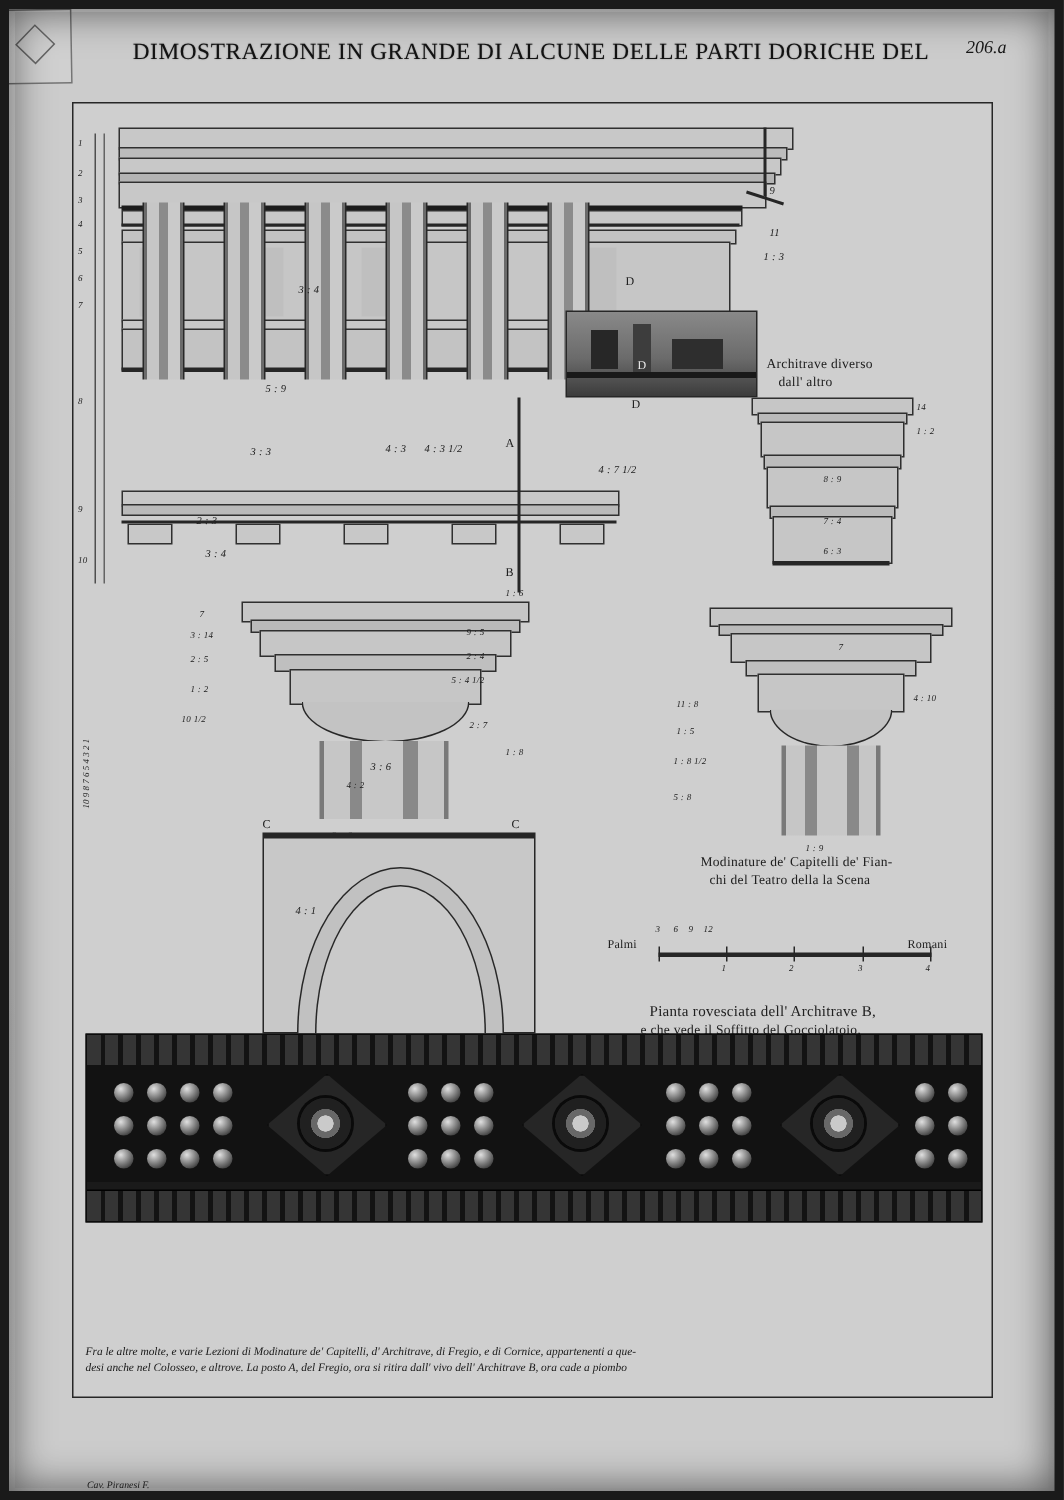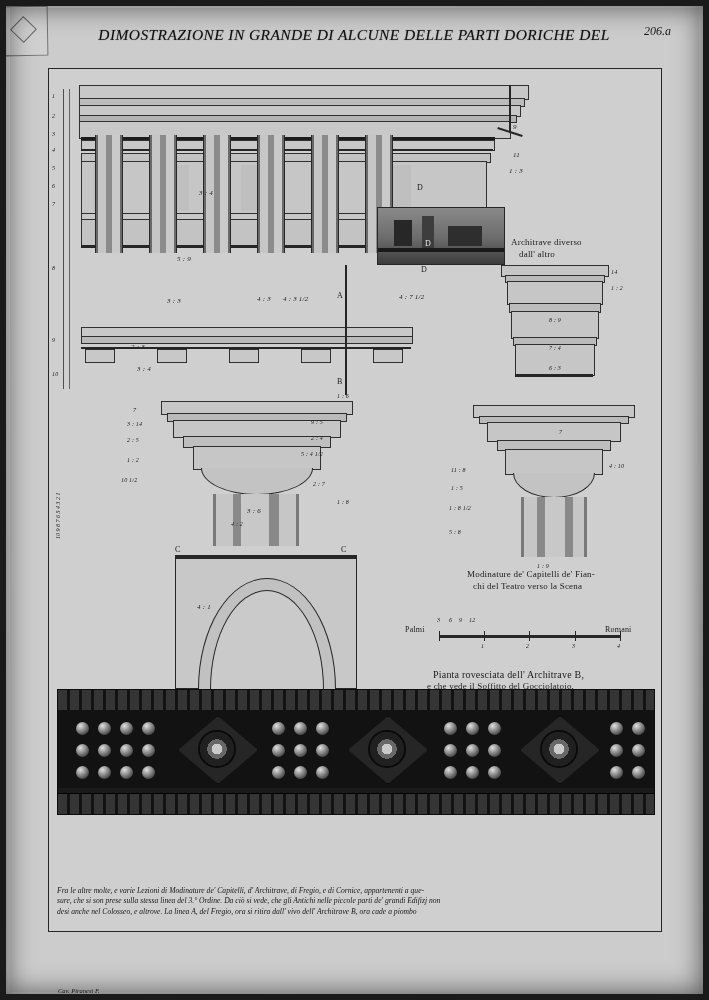--- a/index.html
+++ b/index.html
@@ -42,21 +42,21 @@
     border:1px solid #6d6759;transform:rotate(45deg);
   }
   
   .title{
     position:absolute;left:48px;top:24px;width:612px;
     text-align:center;color:#15130f;
     font-size:15.5px;letter-spacing:.4px;line-height:21px;
     font-family:"Liberation Serif", serif;
     text-shadow:0 0 1px rgba(0,0,0,.4);
   }
-  .title .ln{display:block;white-space:nowrap;font-style:italic;}
+  .title .ln{display:block;white-space:nowrap;}
   .plate-no{
     position:absolute;right:38px;top:24px;
     font-size:12px;font-style:italic;color:#1a1713;
   }
   
   .engrave{
     position:absolute;left:48px;top:68px;width:612px;height:862px;
     border:1.3px solid #2b2720;
     background:#d2cfc4;
     overflow:hidden;
@@ -252,21 +252,21 @@
     </div>
     <div class="lbl cap" style="left:376px;top:170px;color:#efeadd;">D</div>
     <div class="lbl cap" style="left:372px;top:196px;">D</div>
     <div class="lbl cap" style="left:368px;top:114px;">D</div>
 
     <div class="vhair" style="left:296px;top:196px;height:130px;background:#2a2620;width:2px;"></div>
     <div class="lbl cap" style="left:288px;top:222px;">A</div>
     <div class="lbl cap" style="left:288px;top:308px;">B</div>
     <div class="lbl sm" style="left:288px;top:324px;">1 : 6</div>
 
-    <div class="lbl" style="left:350px;top:224px;">4 : 7 1/2</div>
+    <div class="lbl" style="left:350px;top:240px;">4 : 7 1/2</div>
 
     <div>
       <div class="lbl cap" style="left:462px;top:168px;font-size:9px;">Architrave diverso</div>
       <div class="lbl cap" style="left:470px;top:180px;font-size:9px;">dall' altro</div>
 
       <div class="moul" style="left:452px;top:196px;width:106px;height:10px;"></div>
       <div class="moul" style="left:456px;top:206px;width:98px;height:6px;background:#bdbab0;"></div>
       <div class="moul" style="left:458px;top:212px;width:94px;height:22px;"></div>
       <div class="moul" style="left:460px;top:234px;width:90px;height:8px;background:#bfbcb1;"></div>
       <div class="moul" style="left:462px;top:242px;width:86px;height:26px;"></div>
@@ -321,21 +321,21 @@
       <div class="lbl sm" style="left:86px;top:24px;">7</div>
       <div class="lbl sm" style="left:-22px;top:62px;">11 : 8</div>
       <div class="lbl sm" style="left:-22px;top:80px;">1 : 5</div>
       <div class="lbl sm" style="left:-24px;top:100px;">1 : 8 1/2</div>
       <div class="lbl sm" style="left:-24px;top:124px;">5 : 8</div>
       <div class="lbl sm" style="left:64px;top:158px;">1 : 9</div>
       <div class="lbl sm" style="left:136px;top:58px;">4 : 10</div>
     </div>
 
     <div class="lbl cap" style="left:418px;top:500px;font-size:9px;">Modinature de' Capitelli de' Fian-</div>
-    <div class="lbl cap" style="left:424px;top:512px;font-size:9px;">chi del Teatro verso la Scena</div>
+    <div class="lbl cap" style="left:424px;top:512px;font-size:9px;">chi del Teatro della la Scena</div>
 
     <div class="plan-box" style="left:126px;top:486px;width:180px;height:132px;">
       <div class="plan-arc" style="left:22px;top:22px;width:136px;height:110px;"></div>
       <div class="plan-arc" style="left:34px;top:34px;width:112px;height:98px;background:#cdcabf;"></div>
       <div class="ink" style="left:0;top:0;width:180px;height:3px;"></div>
     </div>
     <div class="lbl cap" style="left:126px;top:476px;">C</div>
     <div class="lbl cap" style="left:292px;top:476px;">C</div>
     <div class="lbl" style="left:148px;top:534px;">4 : 1</div>
     <div class="lbl" style="left:208px;top:622px;">8 : 4</div>
@@ -414,21 +414,20 @@
         <div class="bead" style="left:552px;top:34px;"></div>
         <div class="bead" style="left:574px;top:34px;"></div>
         <div class="bead" style="left:552px;top:56px;"></div>
         <div class="bead" style="left:574px;top:56px;"></div>
       </div>
       <div class="frieze-bot"></div>
     </div>
 
     <div class="caption" style="left:8px;right:8px;bottom:14px;">
       <span class="l">Fra le altre molte, e varie Lezioni di Modinature de' Capitelli, d' Architrave, di Fregio, e di Cornice, appartenenti a que-</span>
-      <span class="l">sure, che si son prese sulla stessa linea del 3.° Ordine. Da ciò si vede, che gli Antichi nelle piccole parti de' grandi Edifizj non</span>
-      <span class="l">desi anche nel Colosseo, e altrove. La linea A, del Fregio, ora si ritira dall' vivo dell' Architrave B, ora cade a piombo</span>
+      <span class="l">desi anche nel Colosseo, e altrove. La posto A, del Fregio, ora si ritira dall' vivo dell' Architrave B, ora cade a piombo</span>
     </div>
   </div>
 
   <div class="signature">Cav. Piranesi F.</div>
 
   <div class="scan-frame"></div>
 </div>
 
 </body></html>

